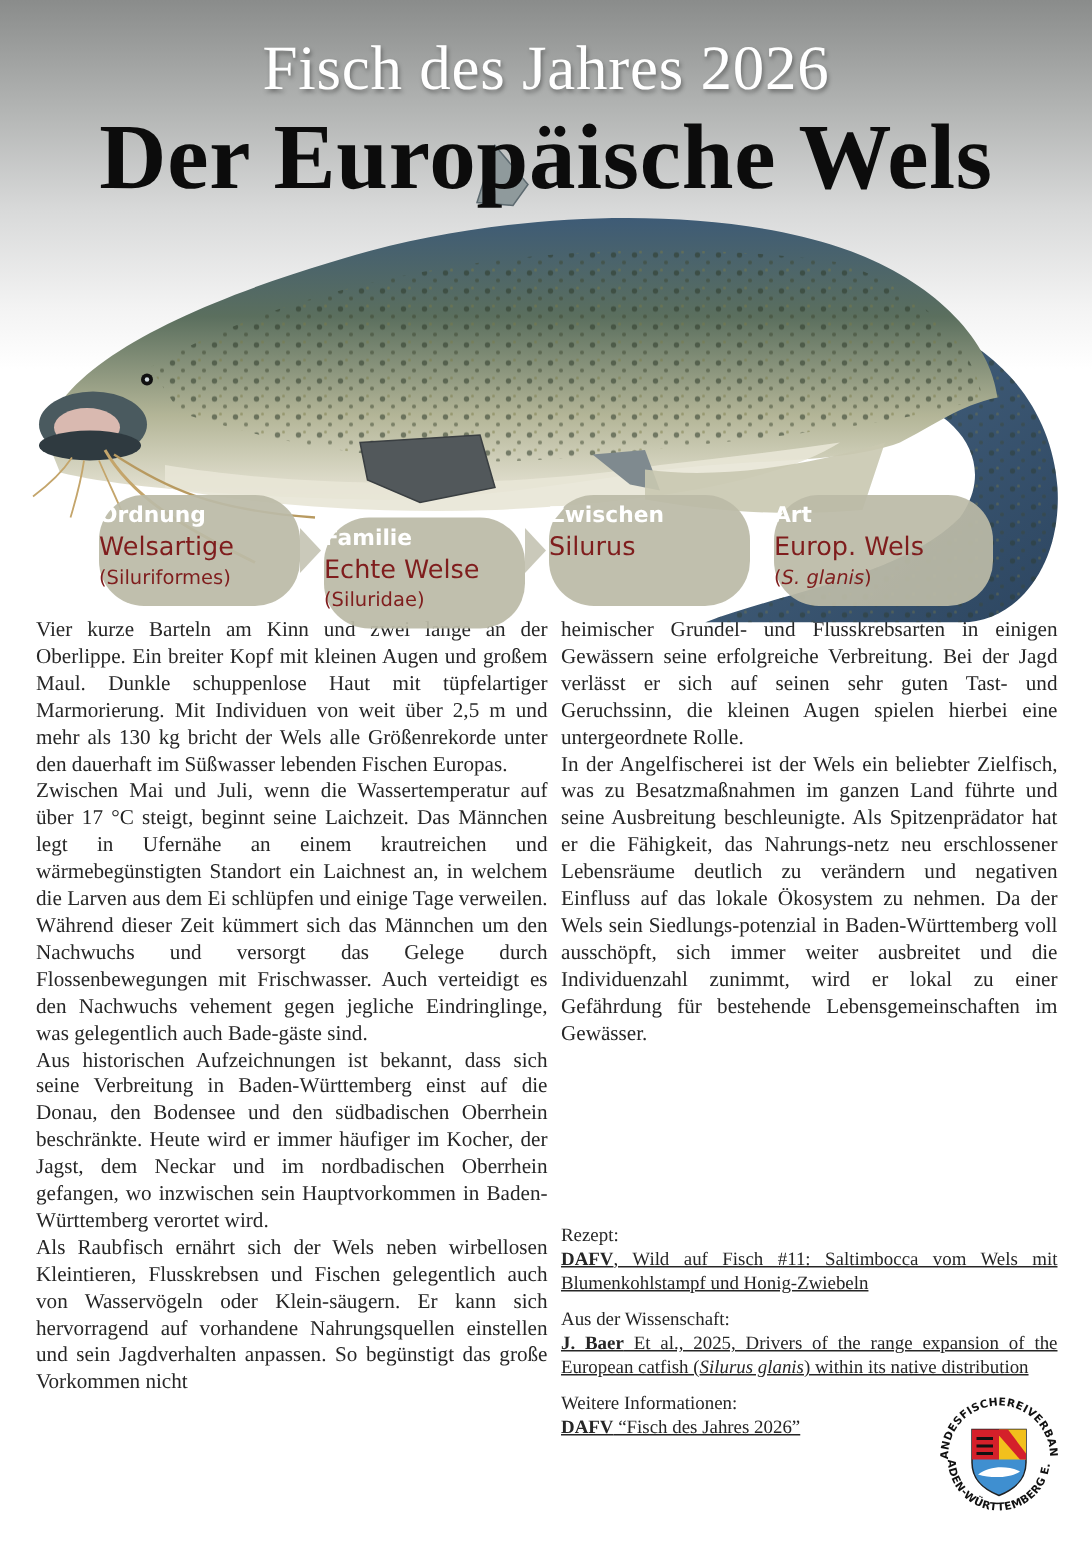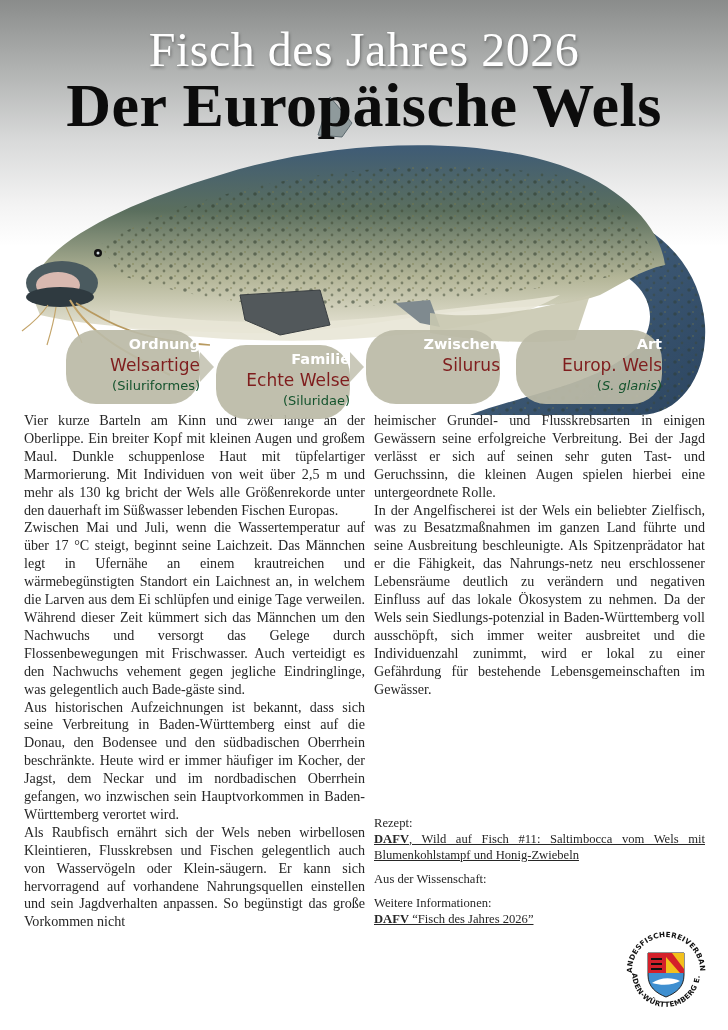--- a/index.html
+++ b/index.html
@@ -8,44 +8,44 @@
     background:#ffffff;
     font-family:"Liberation Serif", "DejaVu Serif", serif;
     color:#222;
   }
   .hero {
     position:absolute; left:0; top:0; width:728px; height:410px;
     background:linear-gradient(to bottom, #8a8c8b 0%, #b3b5b4 18%, #d8d9d9 34%, #f3f3f3 50%, #ffffff 60%);
   }
   .title-small {
     position:absolute; left:0; top:22px; width:728px; text-align:center;
-    font-size:48px; color:#ffffff; letter-spacing:0.5px;
+    font-size:42px; color:#ffffff; letter-spacing:0.5px;
     text-shadow:1px 2px 3px rgba(0,0,0,0.35);
   }
   .title-big {
     position:absolute; left:0; top:70px; width:728px; text-align:center;
     font-size:62px; font-weight:bold; color:#0c0c0c; letter-spacing:0.5px;
     z-index:3;
   }
   .fish {
     position:absolute; left:0; top:95px; width:728px; height:320px; z-index:2;
   }
   .fish-svg { width:728px; height:320px; display:block; }
   .pills {
     position:absolute; left:0; top:330px; width:728px; height:76px; z-index:4;
   }
   .pill {
     position:absolute; top:0; height:74px; border-radius:30px;
     background:rgba(187,186,167,0.93);
-    color:#fff; text-align:right;
+    color:#fff; text-align:left;
     font-family:"DejaVu Sans", "Liberation Sans", sans-serif;
   }
   .pill .ph { font-weight:bold; font-size:14.5px; margin-top:6px; }
   .pill .pl1 { font-size:17px; margin-top:3px; color:#7f1d1d; }
-  .pill .pl2 { font-size:13px; margin-top:3px; color:#14532d; }
+  .pill .pl2 { font-size:13px; margin-top:3px; color:#7f1d1d; }
   .arrow {
     position:absolute; top:22px; width:0; height:0;
     border-top:15px solid transparent; border-bottom:15px solid transparent;
     border-left:14px solid rgba(196,195,178,0.9);
   }
   .col {
     position:absolute; top:412px; width:341px;
     font-size:14.1px; line-height:17.9px; text-align:justify;
     color:#262626;
   }
@@ -152,20 +152,21 @@
   <p>In der Angelfischerei ist der Wels ein beliebter Zielfisch, was zu Besatzmaßnahmen im ganzen Land führte und seine Ausbreitung beschleunigte. Als Spitzenprädator hat er die Fähigkeit, das Nahrungs-netz neu erschlossener Lebensräume deutlich zu verändern und negativen Einfluss auf das lokale Ökosystem zu nehmen. Da der Wels sein Siedlungs-potenzial in Baden-Württemberg voll ausschöpft, sich immer weiter ausbreitet und die Individuenzahl zunimmt, wird er lokal zu einer Gefährdung für bestehende Lebensgemeinschaften im Gewässer.</p>
 </div>
 
 <div class="refs">
   <div class="grp">
     <div class="lbl">Rezept:</div>
     <a class="ref-link"><b>DAFV</b><span>, Wild auf Fisch #11: Saltimbocca vom Wels mit Blumenkohlstampf und Honig-Zwiebeln</span></a>
   </div>
   <div class="grp">
     <div class="lbl">Aus der Wissenschaft:</div>
+    <a class="ref-link"><b>J. Baer</b><span> Et al., 2025, Drivers of the range expansion of the European catfish (</span><i>Silurus glanis</i><span>) within its native distribution</span></a>
   </div>
   <div class="grp">
     <div class="lbl">Weitere Informationen:</div>
     <a class="ref-link" style="text-align:left;"><b>DAFV</b><span> “Fisch des Jahres 2026”</span></a>
   </div>
 </div>
 
 <div class="logo">
   <svg viewBox="0 0 96 96" width="96" height="96" xmlns="http://www.w3.org/2000/svg">
     <defs>

